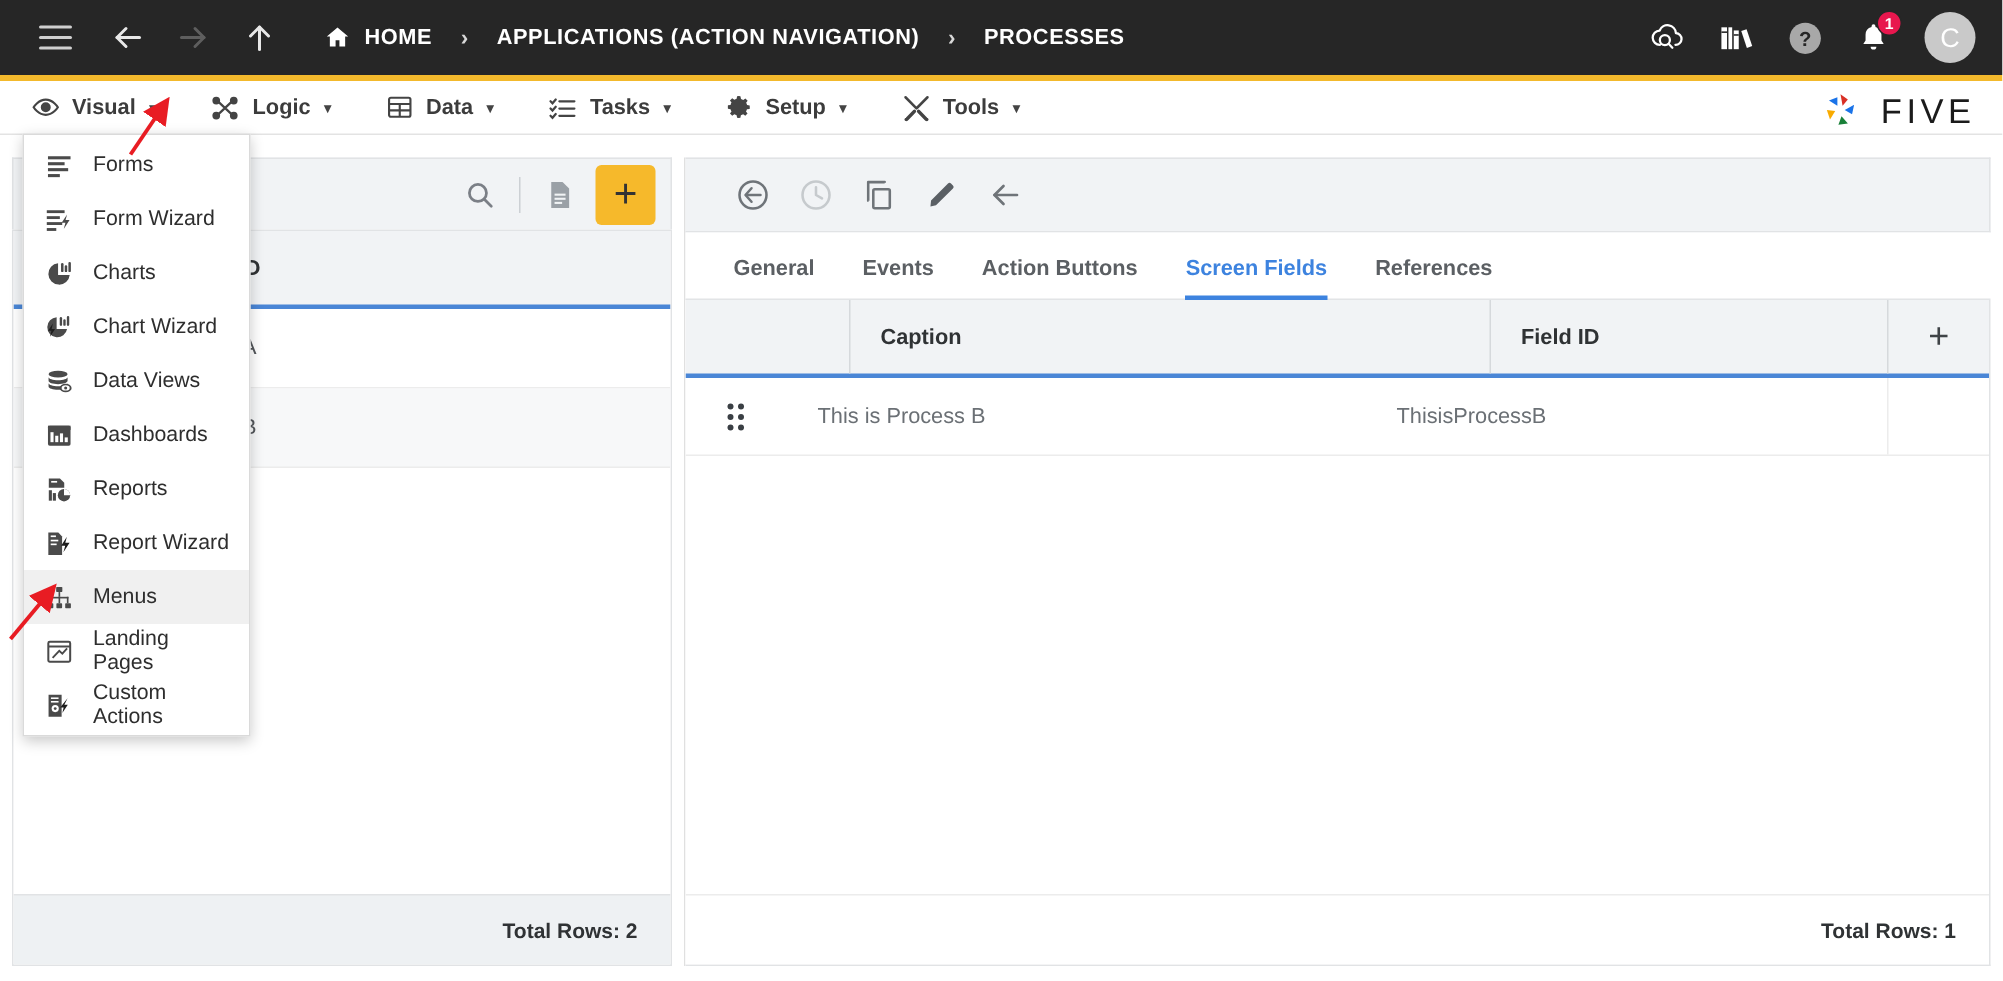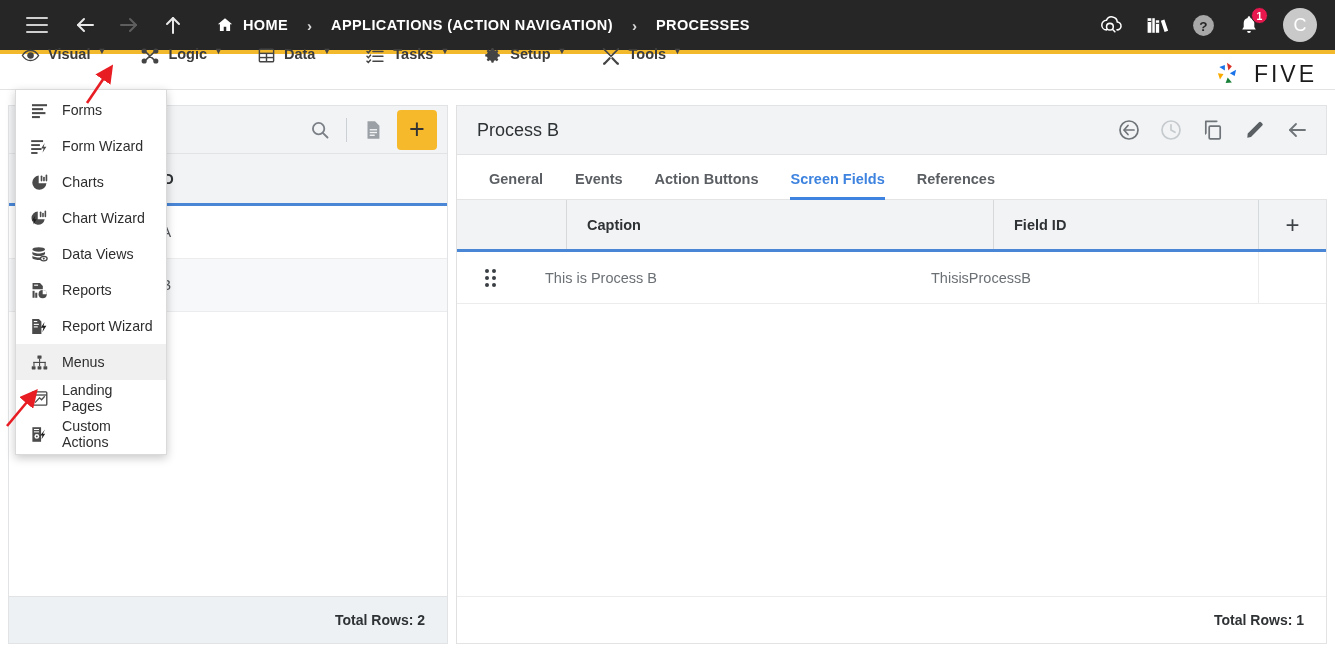--- a/index.html
+++ b/index.html
@@ -49,21 +49,21 @@
     display:flex; align-items:center; justify-content:center; font-size:18px;
     margin-left:14px; cursor:pointer;
   }
 
   
   .menubar {
     position:absolute; left:0; top:54px; width:1335px; height:36px;
     background:#fff; display:flex; align-items:center; border-bottom:1px solid #e3e3e3;
   }
   .menu-item {
-    display:flex; height:51px; padding:0 13px; cursor:pointer;
+    display:flex; align-items:center; height:51px; padding:0 13px; cursor:pointer;
     color:#3c3c3c; font-size:14.5px; font-weight:700; margin-left:8px; white-space:nowrap;
   }
   .menu-item .mi-ico { display:inline-flex; margin-right:8px; color:#444; }
   .menu-item .caret { margin-left:7px; font-size:9px; color:#444; }
   .five-logo {
     position:absolute; right:18px; top:6px; display:flex; align-items:center; gap:13px;
   }
   .five-word { font-size:23px; font-weight:400; letter-spacing:3px; color:#1b1b1b;
      font-family:"Liberation Sans", sans-serif; }
 
@@ -378,21 +378,20 @@
             <div class="g-cell" style="width:80px;"></div>
             <div class="g-cell" style="flex:1;">ProcessB</div>
           </div>
         </div>
         <div class="grid-foot">Total Rows: 2</div>
       </div>
     </div>
 
     <div class="panel-right">
       <div class="rp-header">
-        <div class="rp-title">Process B</div>
 
         <div class="rp-ico">
           <svg width="24" height="24" viewBox="0 0 24 24" fill="none" stroke="#6f7479" stroke-width="1.7" stroke-linecap="round" stroke-linejoin="round">
             <circle cx="12" cy="12" r="9"></circle>
               <line x1="17" y1="12" x2="7.5" y2="12"></line>
               <polyline points="11,7.5 7,12 11,16.5"></polyline>
           </svg>
         </div>
         <div class="rp-ico dim">
           <svg width="24" height="24" viewBox="0 0 24 24" fill="none" stroke="#c6cacd" stroke-width="1.7" stroke-linecap="round" stroke-linejoin="round">
@@ -515,20 +514,33 @@
           <path d="M3 8v3.2c0 1.6 3.6 2.8 8 2.8s8-1.2 8-2.8V8c0 1.6-3.6 2.8-8 2.8S3 9.6 3 8z"></path>
           <path d="M3 13v3c0 1.6 3.6 2.8 8 2.8s8-1.2 8-2.8v-3c0 1.6-3.6 2.8-8 2.8S3 14.6 3 13z"></path>
           <ellipse cx="17.4" cy="17.2" rx="5" ry="3.6" fill="#4a4a4a"></ellipse>
           <ellipse cx="17.4" cy="17.2" rx="3.4" ry="2.2" fill="#fff"></ellipse>
           <circle cx="17.4" cy="17.2" r="1.3" fill="#4a4a4a"></circle>
         </svg>
       </span>
       <span>Data Views</span>
     </div>
 
+    <div class="dd-item">
+      <span class="dd-ico">
+        <svg width="19" height="19" viewBox="0 0 24 24" fill="#4a4a4a">
+          <rect x="2.5" y="3.5" width="19" height="17" rx="1.5"></rect>
+          <rect x="2.5" y="3.5" width="19" height="3.6" fill="#4a4a4a"></rect>
+          <rect x="4.6" y="9" width="2.6" height="8.4" fill="#fff"></rect>
+          <rect x="8.6" y="12" width="2.6" height="5.4" fill="#fff"></rect>
+          <rect x="12.6" y="10" width="2.6" height="7.4" fill="#fff"></rect>
+          <rect x="16.6" y="13.4" width="2.6" height="4" fill="#fff"></rect>
+        </svg>
+      </span>
+      <span>Dashboards</span>
+    </div>
 
     <div class="dd-item">
       <span class="dd-ico">
         <svg width="19" height="19" viewBox="0 0 24 24" fill="#4a4a4a">
           <path d="M3.2 2.6h9.4l3.6 3.6v4.2H3.2z"></path>
           <rect x="5.2" y="4.6" width="5" height="1.4" fill="#fff"></rect>
           <rect x="3.2" y="12.4" width="2.6" height="8.8"></rect>
           <rect x="6.6" y="14.8" width="2.6" height="6.4"></rect>
           <circle cx="16" cy="16.6" r="5.2"></circle>
           <path d="M16 11.4v5.2h5.2a5.2 5.2 0 0 0-5.2-5.2z" fill="#fff"></path>

